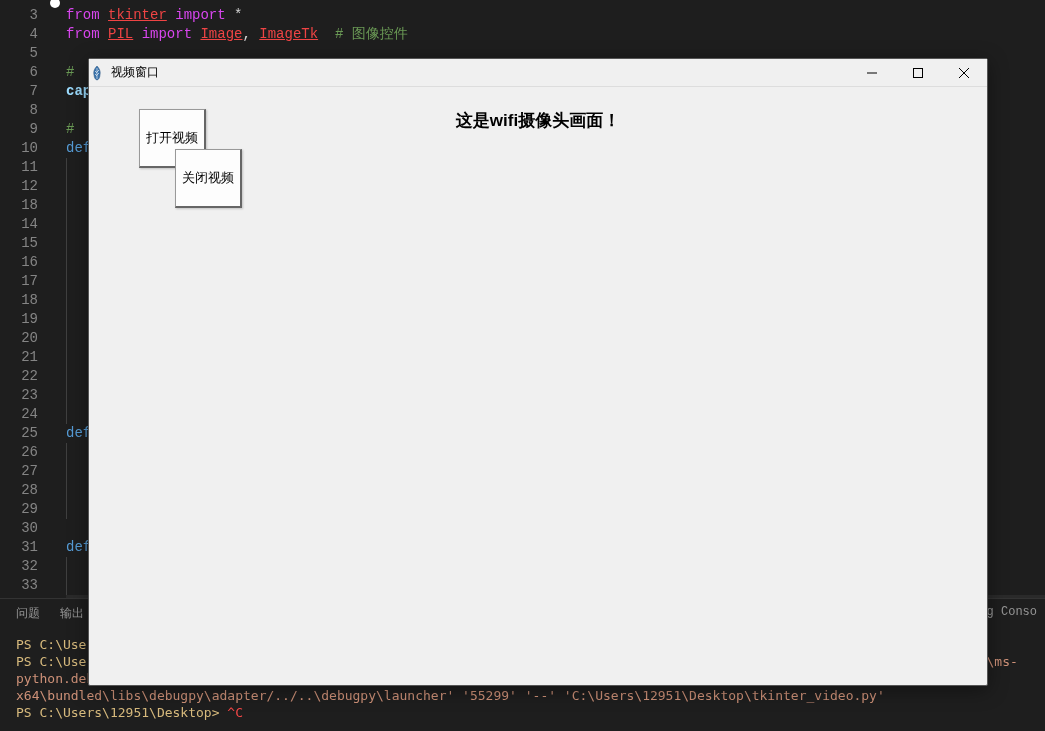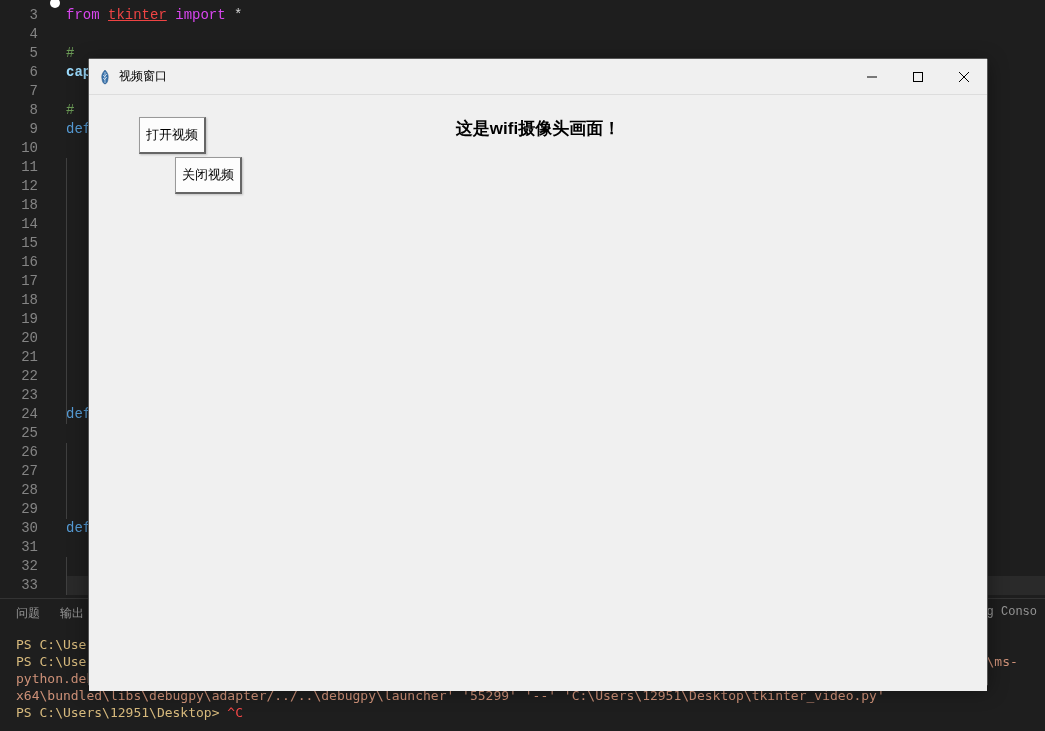--- a/index.html
+++ b/index.html
@@ -110,25 +110,24 @@
       left: 88px;
       top: 58px;
       width: 900px;
       height: 628px;
       background: #f0f0f0;
       border: 1px solid #555;
       box-shadow: 0 4px 20px rgba(0,0,0,0.4);
       border-radius: 2px;
     }
     .tk-titlebar {
-      height: 36px;
+      height: 28px;
       background: #f0f0f0;
       display: flex;
       align-items: center;
-      padding-left: 8px;
       border-bottom: 1px solid #ddd;
       color: #000;
       font-family: 'Microsoft YaHei', sans-serif;
       font-size: 12px;
     }
     .tk-icon {
       width: 16px;
       height: 16px;
       margin-right: 6px;
     }
@@ -153,21 +152,21 @@
       position: relative;
       height: calc(100% - 30px);
       background: #f0f0f0;
     }
     .tk-button {
       position: absolute;
       background: #fdfdfd;
       border: 1px solid #999;
       border-right: 2px solid #666;
       border-bottom: 2px solid #666;
-      padding: 8px 6px;
+      padding: 19px 6px;
       font-family: 'SimSun', 'Microsoft YaHei', sans-serif;
       font-size: 13px;
       cursor: pointer;
       box-shadow: 1px 1px 2px rgba(0,0,0,0.2);
     }
     .tk-button.btn1 {
       left: 50px;
       top: 22px;
     }
     .tk-button.btn2 {
@@ -224,20 +223,21 @@
     <div class="gutter-line">31</div>
     <div class="gutter-line">32</div>
     <div class="gutter-line">33</div>
     <div class="gutter-line current">34</div>
   </div>
   <div class="code-area">
     <div class="indent-guide" style="top:158px;height:266px"></div>
     <div class="indent-guide" style="top:443px;height:76px"></div>
     <div class="indent-guide" style="top:557px;height:38px"></div>
     <div class="code-line"><span class="kw">from</span> <span class="mod">tkinter</span> <span class="kw">import</span> <span class="op">*</span></div>
+    <div class="code-line"><span class="kw">from</span> <span class="mod">PIL</span> <span class="kw">import</span> <span class="mod">Image</span><span class="op">,</span> <span class="mod">ImageTk</span>  <span class="cmt"># 图像控件</span></div>
     <div class="code-line"></div>
     <div class="code-line"><span class="cmt"># </span></div>
     <div class="code-line"><span class="var">cap</span></div>
     <div class="code-line"></div>
     <div class="code-line"><span class="cmt"># </span></div>
     <div class="code-line"><span class="def">def</span></div>
     <div class="code-line"></div>
     <div class="code-line"></div>
     <div class="code-line"></div>
     <div class="code-line"></div>

